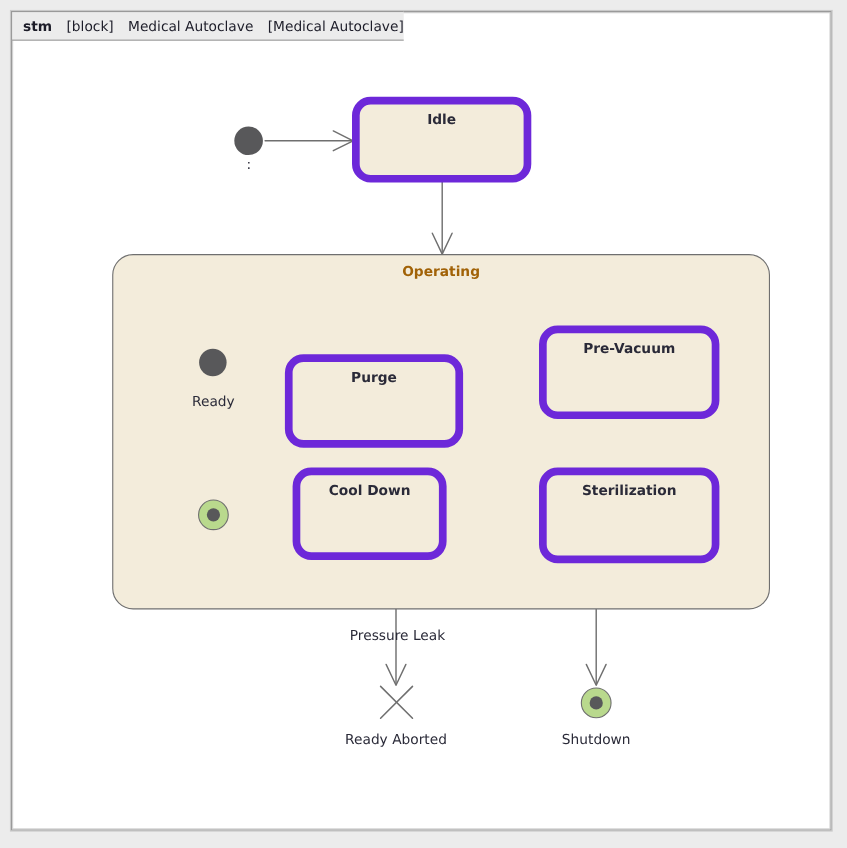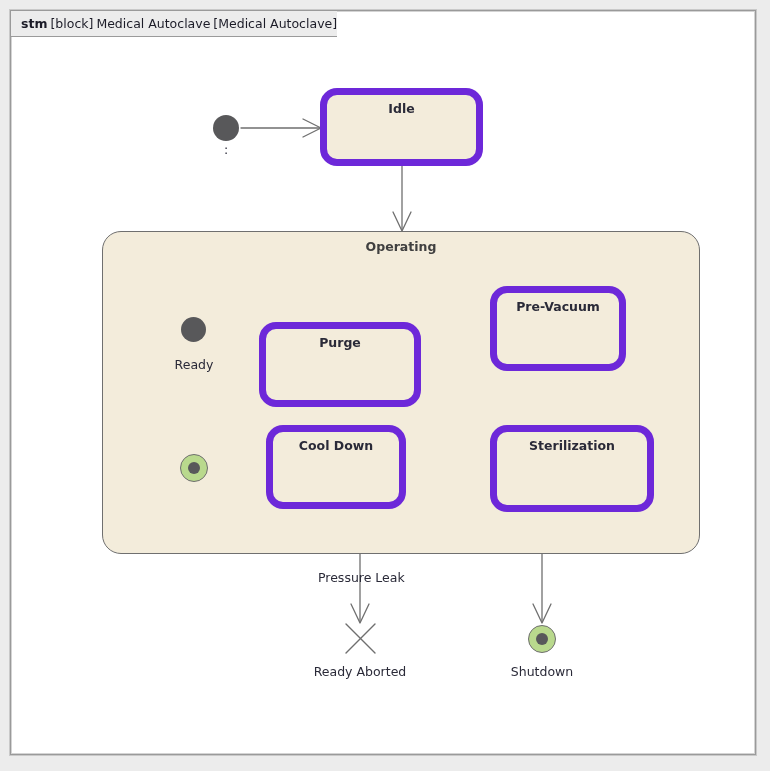--- a/index.html
+++ b/index.html
@@ -50,21 +50,21 @@
     display: flex;
     align-items: center;
     white-space: nowrap;
     font-size: 12.5px;
     color: #1c1c28;
     z-index: 6;
   }
   #frame-tab .tab-body {
     display: flex;
     align-items: baseline;
-    gap: 3px;
+    gap: 13px;
   }
   #frame-tab .kw { font-weight: bold; }
   
   #frame-tab-slant {
     position: absolute;
     left: 297px;
     top: 10px;
     width: 26px;
     height: 27px;
     z-index: 6;
@@ -109,21 +109,21 @@
     box-sizing: border-box;
   }
   .region > .region-name {
     position: absolute;
     left: 0;
     right: 0;
     top: 7px;
     text-align: center;
     font-size: 12.5px;
     font-weight: bold;
-    color: #404040;
+    color: #a16207;
   }
 
   
   .initial-node {
     position: absolute;
     border-radius: 50%;
     background: #58585a;
   }
   .final-node {
     position: absolute;
@@ -256,21 +256,21 @@
     <div class="region-name">Operating</div>
   </div>
 
   <div class="initial-node" style="left:181px; top:317px; width:25px; height:25px;"></div>
   <div class="node-label" style="left:144px; top:357px; width:100px;">Ready</div>
 
   <div class="state" style="left:259px; top:286px; width:162px; height:85px;margin-top:36px;">
     <div class="state-name">Purge</div>
   </div>
 
-  <div class="state" style="left:490px; top:286px; width:136px; height:85px;">
+  <div class="state" style="left:490px; top:296px; width:164px; height:85px;">
     <div class="state-name">Pre-Vacuum</div>
   </div>
 
   <div class="state" style="left:490px; top:425px; width:164px; height:87px;">
     <div class="state-name">Sterilization</div>
   </div>
 
   <div class="state" style="left:266px; top:425px; width:140px; height:84px;">
     <div class="state-name">Cool Down</div>
   </div>

